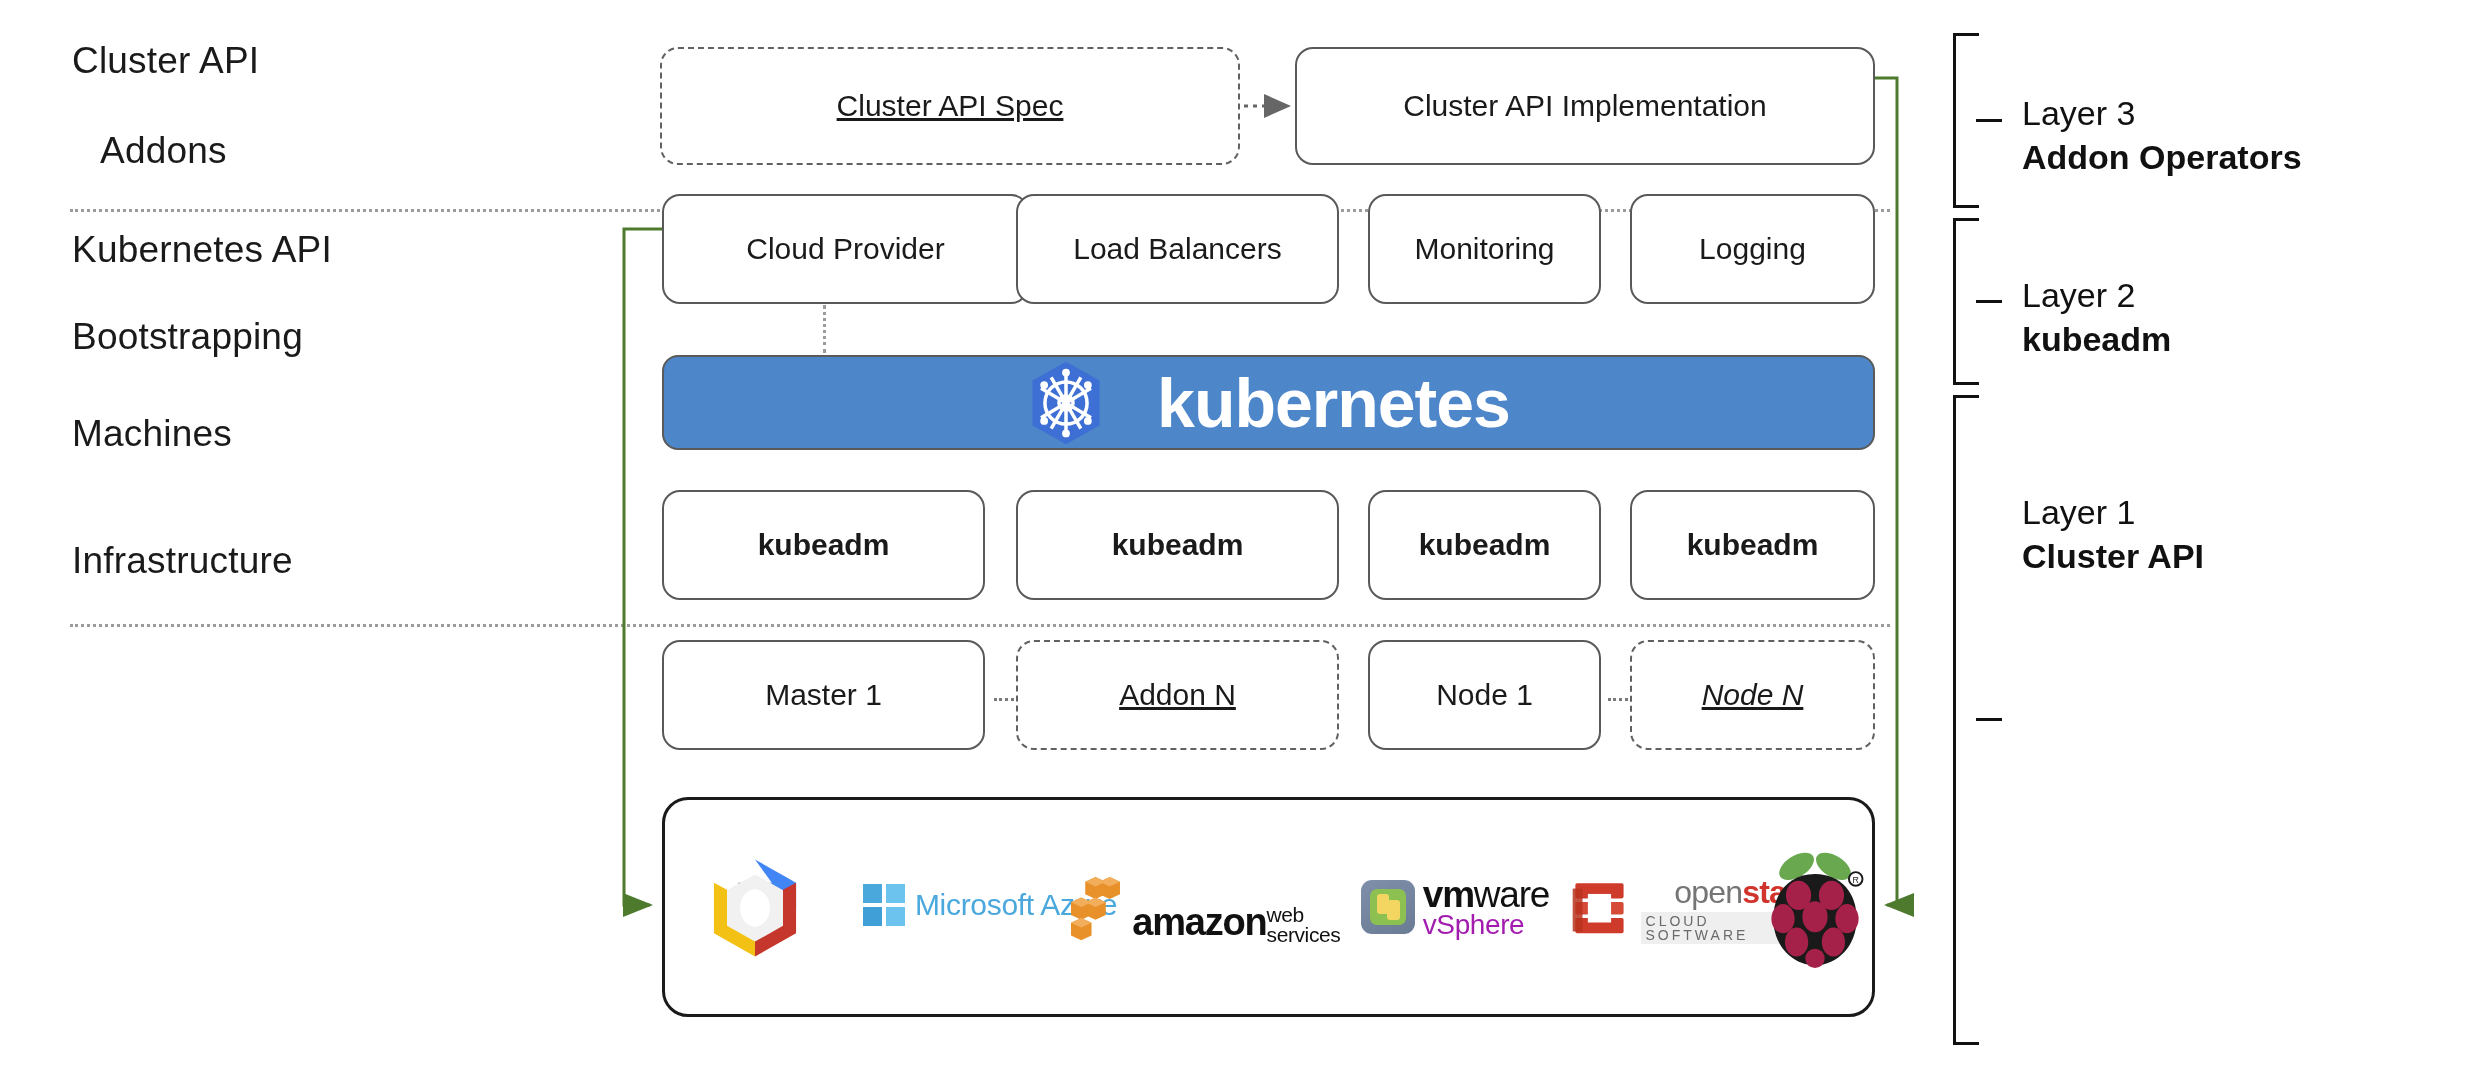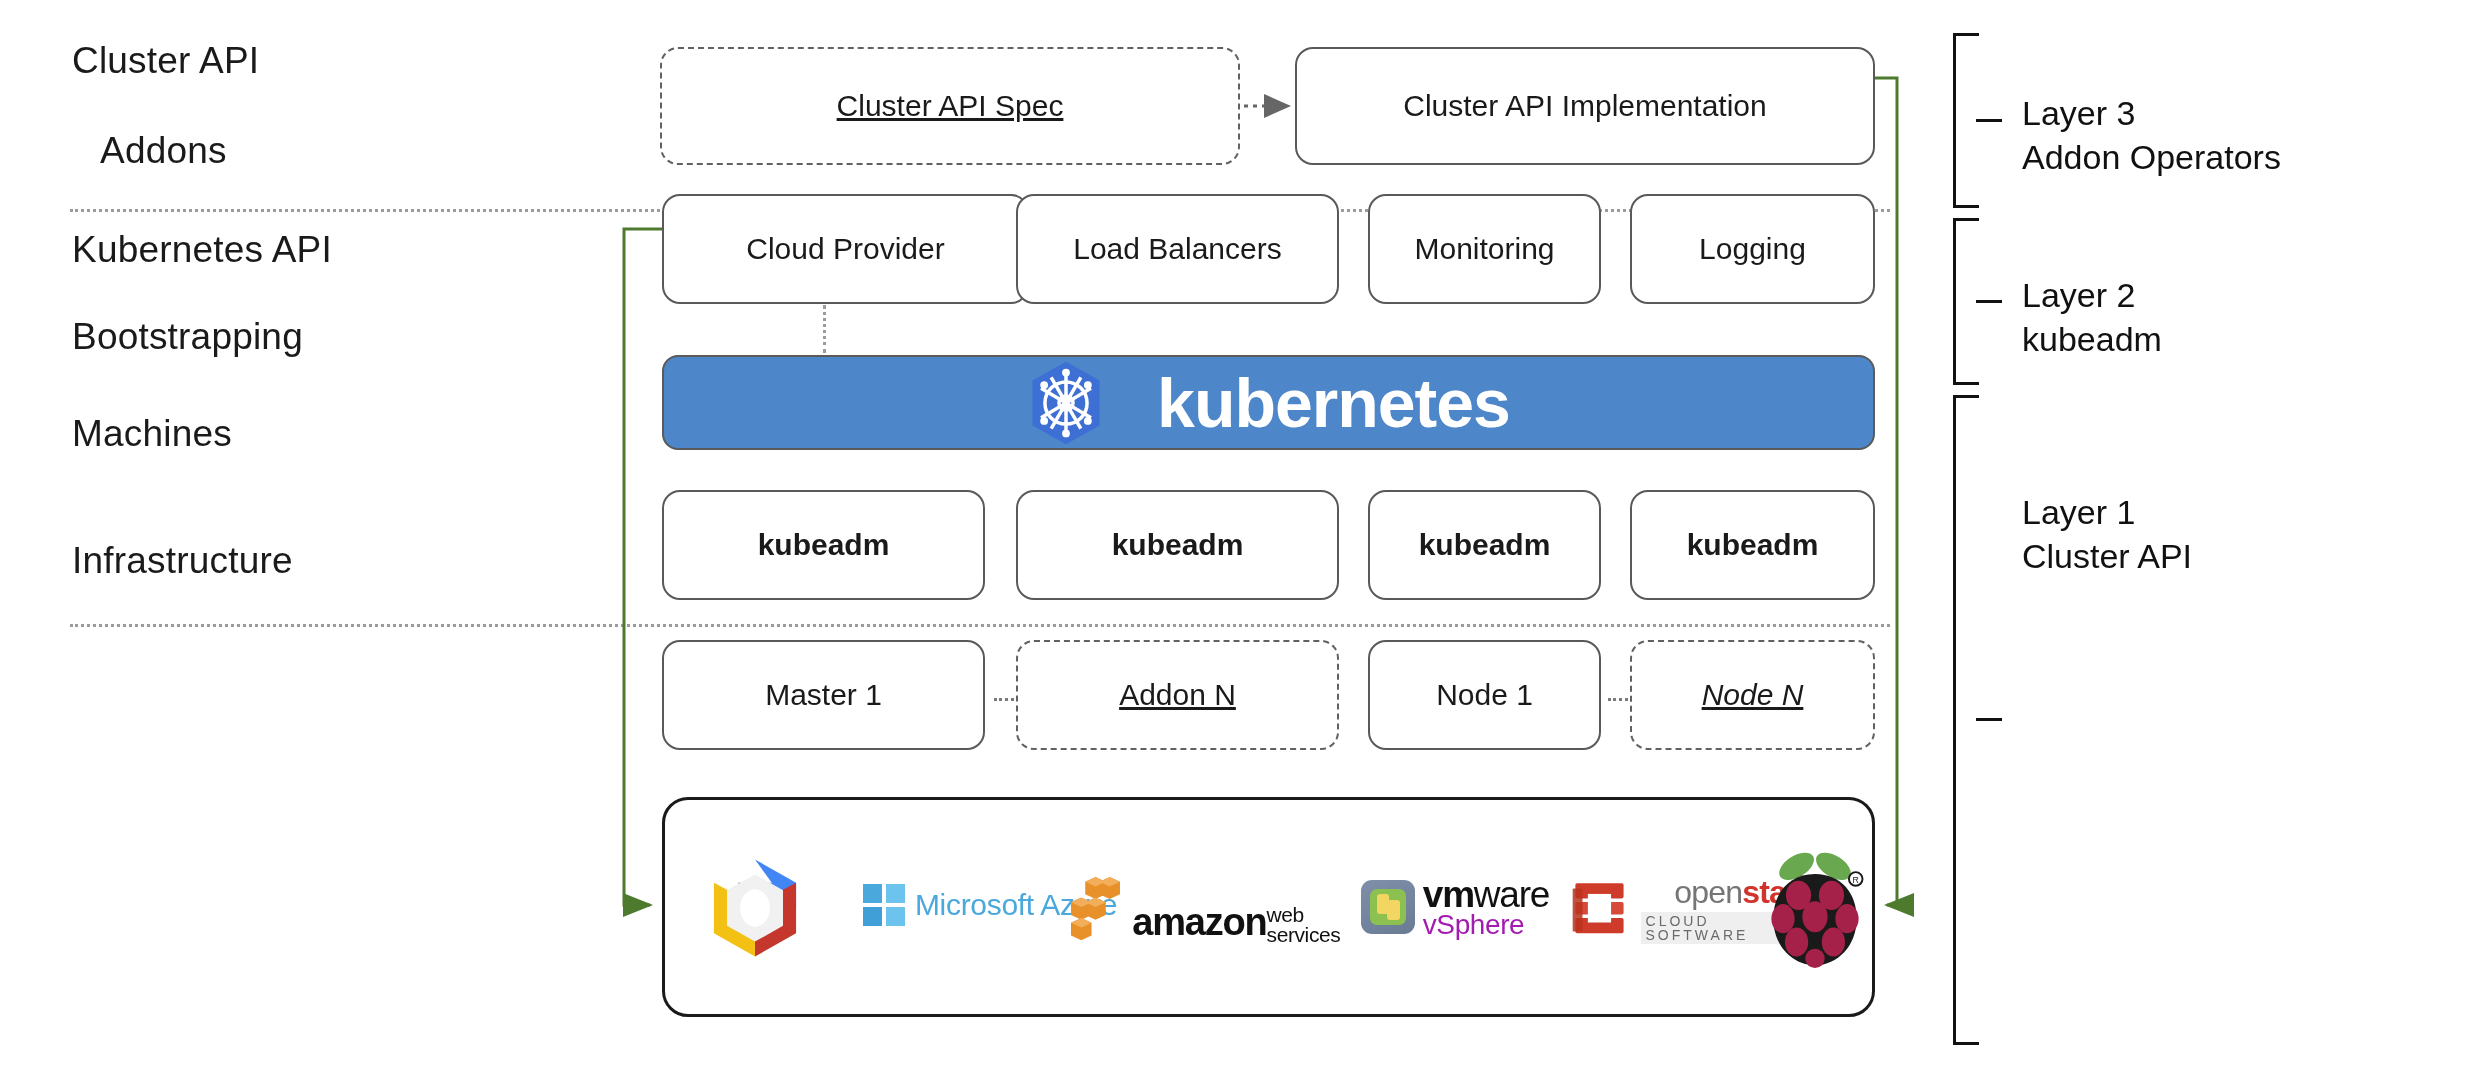--- a/index.html
+++ b/index.html
@@ -120,21 +120,21 @@
     width: 26px;
     height: 0;
   }
   .layer-caption {
     position: absolute;
     font-size: 34px;
     color: #111111;
     line-height: 1.28;
     white-space: nowrap;
   }
-  .layer-caption .l2 { font-weight: normal; display: block; }
+  .layer-caption .l2 { font-weight: bold; display: block; }
 
   
   .logo-cell {
     position: absolute;
     display: flex;
     align-items: center;
     justify-content: center;
   }
   .ms-azure { display: flex; align-items: center; gap: 10px; }
   .ms-sq {

